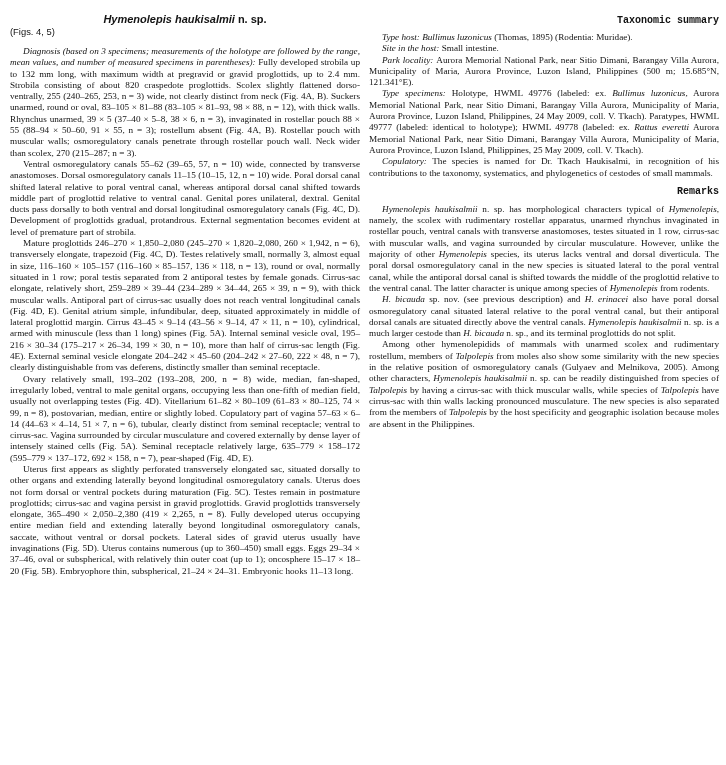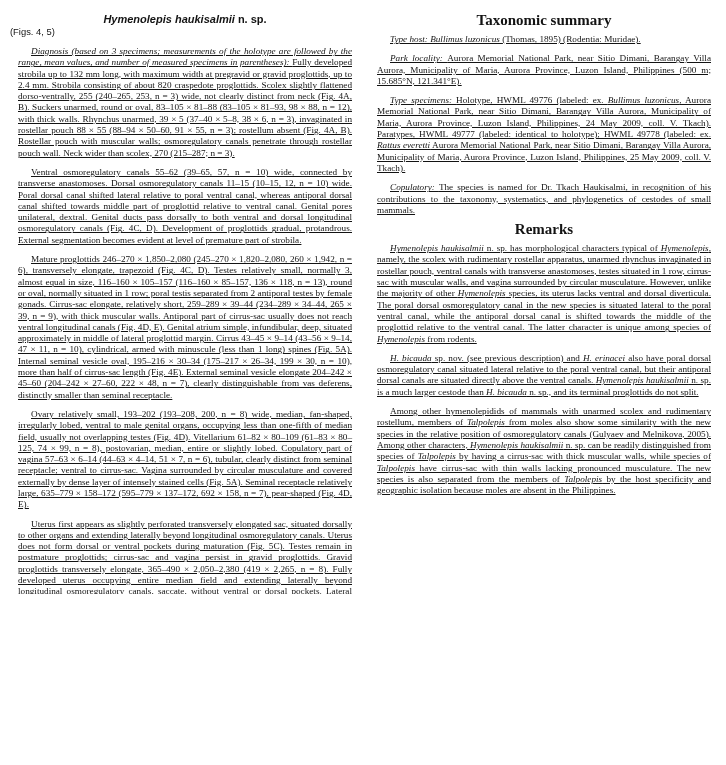--- a/index.html
+++ b/index.html
@@ -28,26 +28,26 @@
     margin:0;
   }
   .figs-caption {
     font-family:"Liberation Sans", sans-serif;
     font-size:9.4px;
     font-weight:normal;
     text-align:left;
     margin:1px 0 9px 0;
     line-height:11px;
   }
-  p.body-par { margin:8px; text-indent:13px;text-decoration:underline; }
+  p.body-par { margin:0; text-indent:13px; }
   .section-heading {
-    font-family:Liberation Serif, serif;
-    font-size:15px;
+    font-family:Liberation Mono, monospace;
+    font-size:10px;
     font-weight:bold;
-    text-align:center;
+    text-align:right;
     line-height:11px;
     margin:2px 0 6px 0;
   }
   .section-heading.remarks { margin:7px 0 7px 0; }
   .run-i { font-style:italic; }
   .run-b { font-weight:bold; }
 </style>
 </head>
 <body>
 
@@ -59,20 +59,21 @@
     <p class="body-par"><span class="run-i">Diagnosis (based on 3 specimens; measurements of the holotype are followed by the range, mean values, and number of measured specimens in parentheses): </span><span>Fully developed strobila up to 132 mm long, with maximum width at pregravid or gravid proglottids, up to 2.4 mm. Strobila consisting of about 820 craspedote proglottids. Scolex slightly flattened dorso-ventrally, 255 (240–265, 253, n = 3) wide, not clearly distinct from neck (Fig. 4A, B). Suckers unarmed, round or oval, 83–105 × 81–88 (83–105 × 81–93, 98 × 88, n = 12), with thick walls. Rhynchus unarmed, 39 × 5 (37–40 × 5–8, 38 × 6, n = 3), invaginated in rostellar pouch 88 × 55 (88–94 × 50–60, 91 × 55, n = 3); rostellum absent (Fig. 4A, B). Rostellar pouch with muscular walls; osmoregulatory canals penetrate through rostellar pouch wall. Neck wider than scolex, 270 (215–287; n = 3).</span></p>
     <p class="body-par"><span>Ventral osmoregulatory canals 55–62 (39–65, 57, n = 10) wide, connected by transverse anastomoses. Dorsal osmoregulatory canals 11–15 (10–15, 12, n = 10) wide. Poral dorsal canal shifted lateral relative to poral ventral canal, whereas antiporal dorsal canal shifted towards middle part of proglottid relative to ventral canal. Genital pores unilateral, dextral. Genital ducts pass dorsally to both ventral and dorsal longitudinal osmoregulatory canals (Fig. 4C, D). Development of proglottids gradual, protandrous. External segmentation becomes evident at level of premature part of strobila.</span></p>
     <p class="body-par"><span>Mature proglottids 246–270 × 1,850–2,080 (245–270 × 1,820–2,080, 260 × 1,942, n = 6), transversely elongate, trapezoid (Fig. 4C, D). Testes relatively small, normally 3, almost equal in size, 116–160 × 105–157 (116–160 × 85–157, 136 × 118, n = 13), round or oval, normally situated in 1 row; poral testis separated from 2 antiporal testes by female gonads. Cirrus-sac elongate, relatively short, 259–289 × 39–44 (234–289 × 34–44, 265 × 39, n = 9), with thick muscular walls. Antiporal part of cirrus-sac usually does not reach ventral longitudinal canals (Fig. 4D, E). Genital atrium simple, infundibular, deep, situated approximately in middle of lateral proglottid margin. Cirrus 43–45 × 9–14 (43–56 × 9–14, 47 × 11, n = 10), cylindrical, armed with minuscule (less than 1 long) spines (Fig. 5A). Internal seminal vesicle oval, 195–216 × 30–34 (175–217 × 26–34, 199 × 30, n = 10), more than half of cirrus-sac length (Fig. 4E). External seminal vesicle elongate 204–242 × 45–60 (204–242 × 27–60, 222 × 48, n = 7), clearly distinguishable from vas deferens, distinctly smaller than seminal receptacle.</span></p>
     <p class="body-par"><span>Ovary relatively small, 193–202 (193–208, 200, n = 8) wide, median, fan-shaped, irregularly lobed, ventral to male genital organs, occupying less than one-fifth of median field, usually not overlapping testes (Fig. 4D). Vitellarium 61–82 × 80–109 (61–83 × 80–125, 74 × 99, n = 8), postovarian, median, entire or slightly lobed. Copulatory part of vagina 57–63 × 6–14 (44–63 × 4–14, 51 × 7, n = 6), tubular, clearly distinct from seminal receptacle; ventral to cirrus-sac. Vagina surrounded by circular musculature and covered externally by dense layer of intensely stained cells (Fig. 5A). Seminal receptacle relatively large, 635–779 × 158–172 (595–779 × 137–172, 692 × 158, n = 7), pear-shaped (Fig. 4D, E).</span></p>
     <p class="body-par"><span>Uterus first appears as slightly perforated transversely elongated sac, situated dorsally to other organs and extending laterally beyond longitudinal osmoregulatory canals. Uterus does not form dorsal or ventral pockets during maturation (Fig. 5C). Testes remain in postmature proglottids; cirrus-sac and vagina persist in gravid proglottids. Gravid proglottids transversely elongate, 365–490 × 2,050–2,380 (419 × 2,265, n = 8). Fully developed uterus occupying entire median field and extending laterally beyond longitudinal osmoregulatory canals, saccate, without ventral or dorsal pockets. Lateral sides of gravid uterus usually have invaginations (Fig. 5D). Uterus contains numerous (up to 360–450) small eggs. Eggs 29–34 × 37–46, oval or subspherical, with relatively thin outer coat (up to 1); oncosphere 15–17 × 18–20 (Fig. 5B). Embryophore thin, subspherical, 21–24 × 24–31. Embryonic hooks 11–13 long.</span></p>
   </div>
 
   <div class="col">
     <h2 class="section-heading">Taxonomic summary</h2>
     <p class="body-par"><span class="run-i">Type host: Bullimus luzonicus </span><span>(Thomas, 1895) (Rodentia: Muridae).</span></p>
+    <p class="body-par"><span class="run-i">Site in the host: </span><span>Small intestine.</span></p>
     <p class="body-par"><span class="run-i">Park locality: </span><span>Aurora Memorial National Park, near Sitio Dimani, Barangay Villa Aurora, Municipality of Maria, Aurora Province, Luzon Island, Philippines (500 m; 15.685°N, 121.341°E).</span></p>
     <p class="body-par"><span class="run-i">Type specimens: </span><span>Holotype, HWML 49776 (labeled: ex. </span><span class="run-i">Bullimus luzonicus</span><span>, Aurora Memorial National Park, near Sitio Dimani, Barangay Villa Aurora, Municipality of Maria, Aurora Province, Luzon Island, Philippines, 24 May 2009, coll. V. Tkach). Paratypes, HWML 49777 (labeled: identical to holotype); HWML 49778 (labeled: ex. </span><span class="run-i">Rattus everetti</span><span> Aurora Memorial National Park, near Sitio Dimani, Barangay Villa Aurora, Municipality of Maria, Aurora Province, Luzon Island, Philippines, 25 May 2009, coll. V. Tkach).</span></p>
     <p class="body-par"><span class="run-i">Copulatory: </span><span>The species is named for Dr. Tkach Haukisalmi, in recognition of his contributions to the taxonomy, systematics, and phylogenetics of cestodes of small mammals.</span></p>
     <h2 class="section-heading remarks">Remarks</h2>
     <p class="body-par"><span class="run-i">Hymenolepis haukisalmii</span><span> n. sp. has morphological characters typical of </span><span class="run-i">Hymenolepis</span><span>, namely, the scolex with rudimentary rostellar apparatus, unarmed rhynchus invaginated in rostellar pouch, ventral canals with transverse anastomoses, testes situated in 1 row, cirrus-sac with muscular walls, and vagina surrounded by circular musculature. However, unlike the majority of other </span><span class="run-i">Hymenolepis</span><span> species, its uterus lacks ventral and dorsal diverticula. The poral dorsal osmoregulatory canal in the new species is situated lateral to the poral ventral canal, while the antiporal dorsal canal is shifted towards the middle of the proglottid relative to the ventral canal. The latter character is unique among species of </span><span class="run-i">Hymenolepis</span><span> from rodents.</span></p>
     <p class="body-par"><span class="run-i">H. bicauda</span><span> sp. nov. (see previous description) and </span><span class="run-i">H. erinacei</span><span> also have poral dorsal osmoregulatory canal situated lateral relative to the poral ventral canal, but their antiporal dorsal canals are situated directly above the ventral canals. </span><span class="run-i">Hymenolepis haukisalmii</span><span> n. sp. is a much larger cestode than </span><span class="run-i">H. bicauda</span><span> n. sp., and its terminal proglottids do not split.</span></p>
     <p class="body-par"><span>Among other hymenolepidids of mammals with unarmed scolex and rudimentary rostellum, members of </span><span class="run-i">Talpolepis</span><span> from moles also show some similarity with the new species in the relative position of osmoregulatory canals (Gulyaev and Melnikova, 2005). Among other characters, </span><span class="run-i">Hymenolepis haukisalmii</span><span> n. sp. can be readily distinguished from species of </span><span class="run-i">Talpolepis</span><span> by having a cirrus-sac with thick muscular walls, while species of </span><span class="run-i">Talpolepis</span><span> have cirrus-sac with thin walls lacking pronounced musculature. The new species is also separated from the members of </span><span class="run-i">Talpolepis</span><span> by the host specificity and geographic isolation because moles are absent in the Philippines.</span></p>
   </div>
 
 </div>

